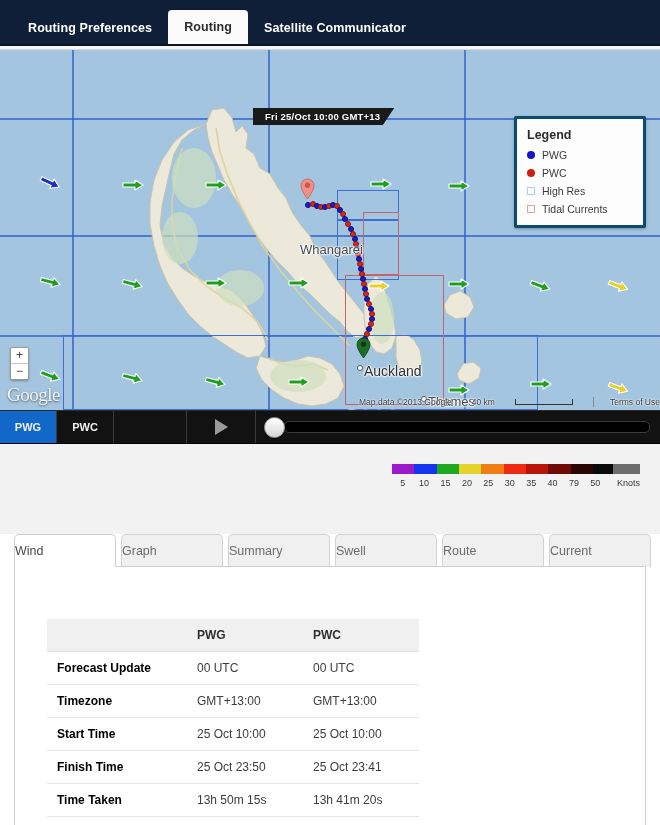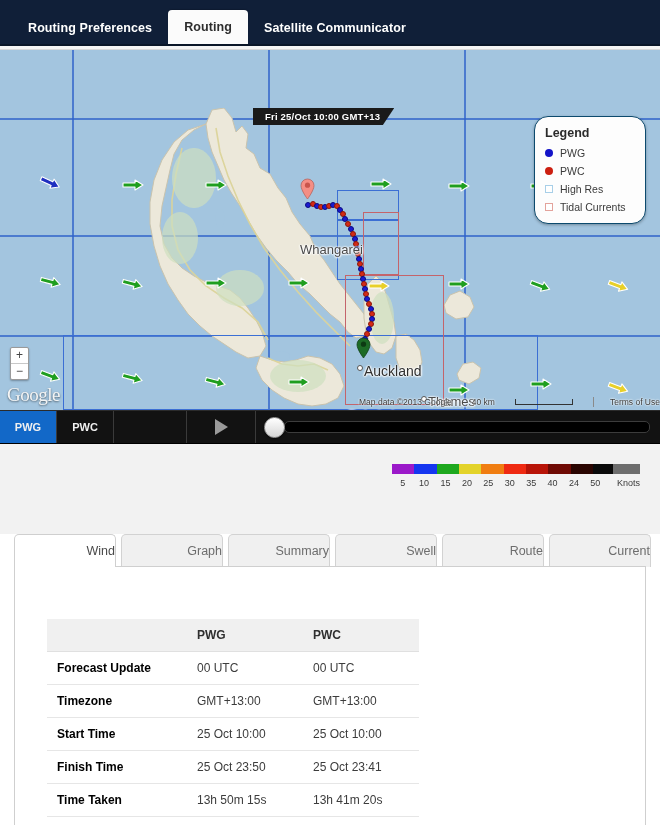--- a/index.html
+++ b/index.html
@@ -66,24 +66,24 @@
     background:#1a1a1a;color:#ffffff;
     font-size:9.5px;font-weight:bold;
     letter-spacing:.2px;
     clip-path:polygon(0 0,100% 0,92% 100%,0 100%);
     white-space:nowrap;
   }
 
   
   .legend{
     position:absolute;right:14px;top:66px;
-    width:112px;
+    width:132px;
     background:#fdfdfd;
-    border:1px solid #0c4a6e;
-    border-radius:14px;
+    border:3px solid #0c4a6e;
+    border-radius:2px;
     box-shadow:0 1px 3px rgba(0,0,0,.3);
     padding:9px 10px 10px 10px;
     box-sizing:border-box;
   }
   .legend h4{margin:0 0 7px 0;font-size:12.5px;color:#2b2b2b;font-weight:bold;}
   .leg-row{display:flex;align-items:center;margin-top:6px;font-size:10.5px;color:#3a3a3a;}
   .leg-dot{width:8px;height:8px;border-radius:50%;margin-right:7px;flex:0 0 auto;}
   .leg-sq{width:8px;height:8px;border:1px solid;background:#fff;margin-right:7px;flex:0 0 auto;box-sizing:border-box;}
 
   
@@ -186,21 +186,21 @@
       #6f0a04 63%,#6f0a04 72%,
       #2a0501 72%,#2a0501 81%,
       #0a0a0a 81%,#0a0a0a 89%,
       #6d6d6d 89%,#6d6d6d 100%);
   }
   .ticks{display:flex;margin-top:4px;font-size:9px;color:#3a3a3a;}
   .ticks span{flex:1;text-align:center;}
   .ticks span.unit{flex:0 0 34px;text-align:right;}
   .tabbar{display:flex;gap:5px;padding-left:14px;}
   .tab{
-    flex:0 0 auto;width:102px;height:33px;line-height:33px;text-align:right;
+    flex:0 0 auto;width:102px;height:33px;line-height:33px;text-align:left;
     font-size:12.5px;color:#6d6d6d;
     background:#f0f0f0;border:1px solid #d2d2d2;border-bottom:none;
     border-radius:5px 5px 0 0;cursor:pointer;box-sizing:border-box;
   }
   .tab.active{background:#ffffff;color:#4a4a4a;border-color:#cfcfcf;position:relative;z-index:3;}
   .tabpanel{
     margin:0 14px;
     border:1px solid #cfcfcf;border-top:1px solid #cfcfcf;
     background:#fff;height:265px;box-sizing:border-box;
     margin-top:-1px;position:relative;
@@ -484,21 +484,21 @@
     <div class="gradbar"></div>
     <div class="ticks">
       <span>5</span>
       <span>10</span>
       <span>15</span>
       <span>20</span>
       <span>25</span>
       <span>30</span>
       <span>35</span>
       <span>40</span>
-      <span>24</span>
+      <span>79</span>
       <span>50</span>
       <span class="unit">Knots</span>
     </div>
   </div>
 </div>
 
 <div class="tabbar">
   <div class="tab active">Wind</div>
   <div class="tab">Graph</div>
   <div class="tab">Summary</div>

